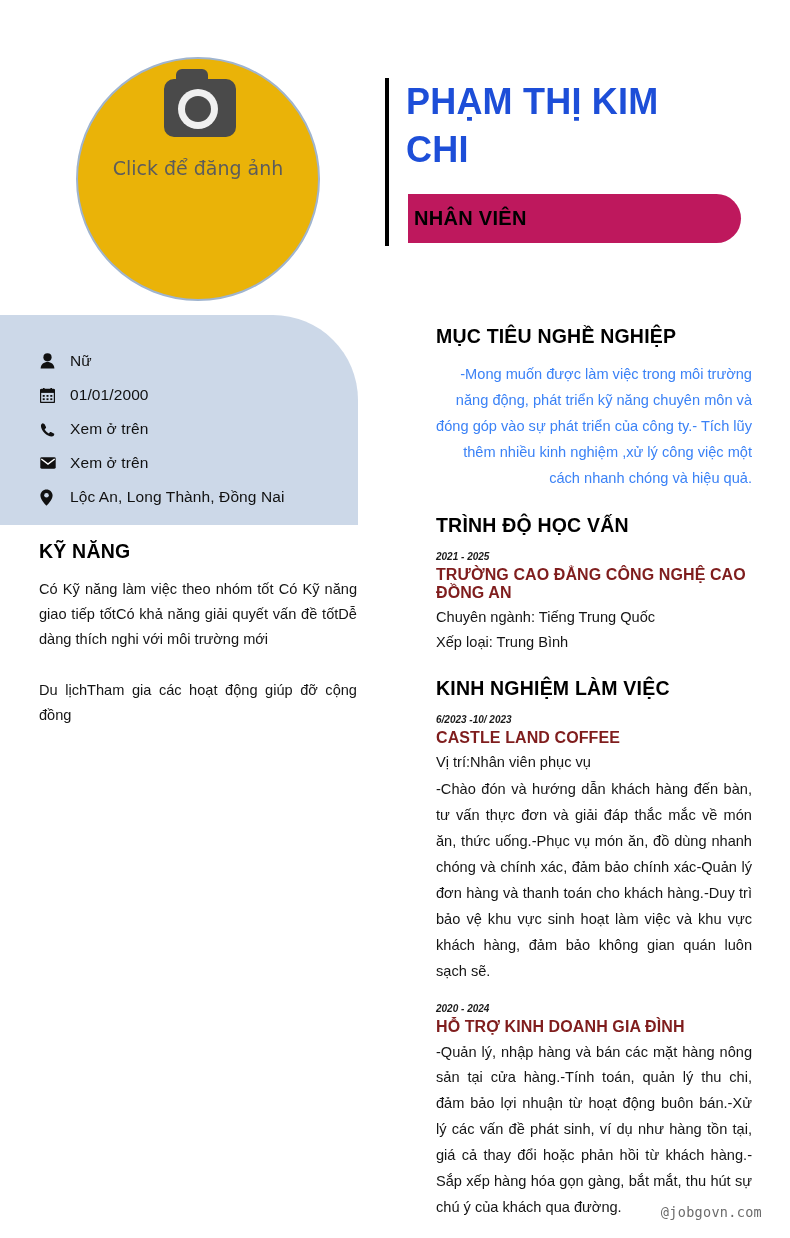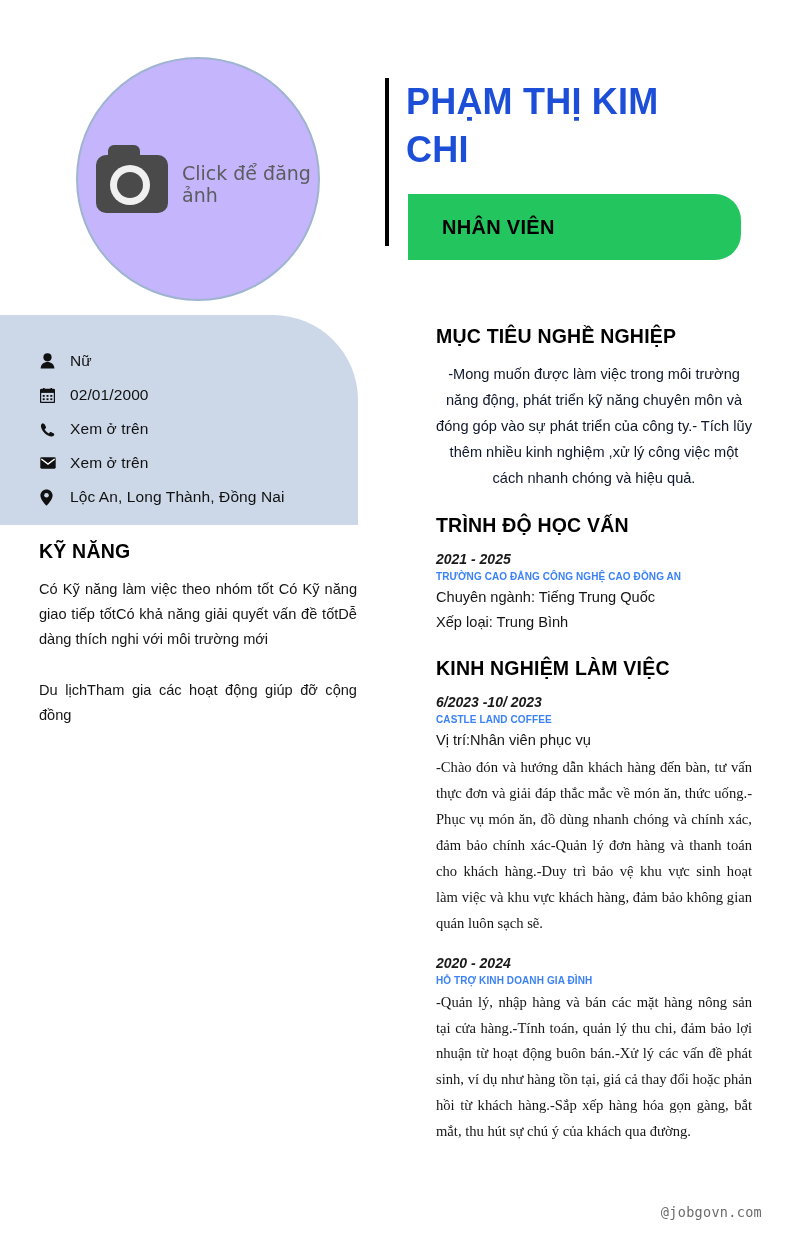--- a/index.html
+++ b/index.html
@@ -44,26 +44,26 @@
     left: 76px;
     top: 57px;
     width: 244px;
     height: 244px;
   }
 
   .photo-circle {
     width: 244px;
     height: 244px;
     border-radius: 50%;
-    background: #c4b5fd;
+    background: #eab308;
     border: 2px solid #9fb4cf;
     display: flex;
-    flex-direction: row;
+    flex-direction: column;
     align-items: center;
-    justify-content: flex-end;
+    justify-content: flex-start;
   }
 
   .camera-icon { display: block; }
 
   .photo-caption {
     margin-top: 10px;
     font-size: 19px;
     color: #5c5c5c;
     font-family: "DejaVu Sans", sans-serif;
   }
@@ -156,27 +156,27 @@
     letter-spacing: 0.2px;
     color: #1d4ed8;
     width: 290px;
   }
 
   .title-badge {
     position: absolute;
     left: 23px;
     top: 116px;
     width: 333px;
-    height: 66px;
-    background: #22c55e;
+    height: 49px;
+    background: #be185d;
     border-top-right-radius: 26px;
     border-bottom-right-radius: 26px;
     display: flex;
     align-items: center;
-    padding-left: 34px;
+    padding-left: 6px;
   }
 
   .title-badge-text {
     font-size: 20px;
     font-weight: bold;
     color: #000000;
     letter-spacing: 0.3px;
   }
 
   .right-sections {
@@ -192,57 +192,56 @@
     font-size: 19.5px;
     font-weight: bold;
     letter-spacing: 0.2px;
     color: #000000;
     margin-bottom: 14px;
   }
 
   .right-para {
     font-size: 14.6px;
     line-height: 1.78;
-    color: #0f172a;
-    text-align: center;
+    color: #3b82f6;
+    text-align: right;
   }
 
   .entry { margin-bottom: 18px; }
   .entry.last { margin-bottom: 0; }
 
   .entry-date {
-    font-size: 14px;
+    font-size: 10px;
     font-style: italic;
     font-weight: bold;
     color: #1a1a1a;
     margin-bottom: 4px;
   }
 
   .entry-org {
-    font-size: 10px;
-    font-weight: bold;
-    color: #3b82f6;
+    font-size: 16px;
+    font-weight: bold;
+    color: #7f1d1d;
     margin-bottom: 4px;
     letter-spacing: 0.1px;
   }
 
   .entry-line {
     font-size: 14.6px;
     line-height: 1.62;
     color: #151515;
     margin-bottom: 2px;
   }
 
   .entry-desc {
     font-size: 14.6px;
     line-height: 1.78;
     color: #151515;
     text-align: justify;
     margin-top: 2px;
-    font-family: Liberation Serif, serif;
   }
 
   
   .footer-mark {
     position: absolute;
     right: 28px;
     bottom: 18px;
     font-family: "DejaVu Sans Mono", monospace;
     font-size: 13.5px;
     color: #6b6b6b;
@@ -291,21 +290,21 @@
             <rect x="3" y="0" width="1.6" height="3" fill="#111"></rect>
             <rect x="10.4" y="0" width="1.6" height="3" fill="#111"></rect>
             <rect x="2.7" y="7" width="2" height="1.8" fill="#111"></rect>
             <rect x="6.5" y="7" width="2" height="1.8" fill="#111"></rect>
             <rect x="10.3" y="7" width="2" height="1.8" fill="#111"></rect>
             <rect x="2.7" y="10.3" width="2" height="1.8" fill="#111"></rect>
             <rect x="6.5" y="10.3" width="2" height="1.8" fill="#111"></rect>
             <rect x="10.3" y="10.3" width="2" height="1.8" fill="#111"></rect>
           </svg>
         </span>
-        <span class="contact-text">02/01/2000</span>
+        <span class="contact-text">01/01/2000</span>
       </div>
 
       <div class="contact-row">
         <span class="contact-icon">
           <svg width="15" height="15" viewBox="0 0 16 16" xmlns="http://www.w3.org/2000/svg">
             <path d="M3.2 1.2 c-1.1 0.2 -2.1 1.3 -2.2 2.5 -0.2 2.2 1.5 5.6 3.8 7.9 2.3 2.3 5.7 4 7.9 3.8 1.2 -0.1 2.3 -1.1 2.5 -2.2 0.1 -0.5 -0.1 -0.8 -0.5 -1 l-3 -1.5 c-0.5 -0.2 -0.9 -0.1 -1.2 0.3 l-1 1.2 c-1.5 -0.7 -3.9 -3.1 -4.6 -4.6 l1.2 -1 c0.4 -0.3 0.5 -0.7 0.3 -1.2 l-1.5 -3 c-0.2 -0.4 -0.5 -0.6 -1 -0.5 z" fill="#111"></path>
           </svg>
         </span>
         <span class="contact-text">Xem ở trên</span>
       </div>

